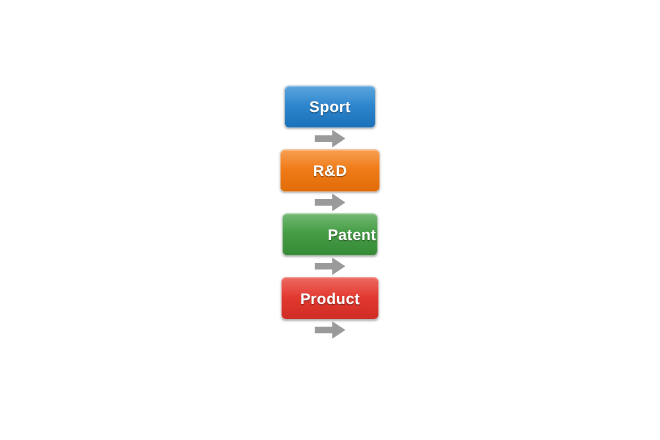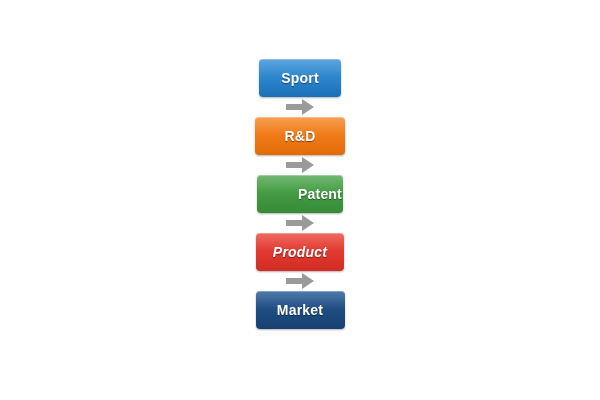--- a/index.html
+++ b/index.html
@@ -65,21 +65,21 @@
     font-weight: bold;
     letter-spacing: 0.2px;
     white-space: nowrap;
     text-shadow: 0 1px 1px rgba(0,0,0,0.45);
   }
 
   
   .node.n0 { background: linear-gradient(to bottom, #3a92d6 0%, #2e86ce 45%, #1a71b8 100%); }
   .node.n1 { background: linear-gradient(to bottom, #f58a2c 0%, #f07b18 45%, #e06c08 100%); }
   .node.n2 { background: linear-gradient(to bottom, #54a854 0%, #449d44 45%, #378a37 100%); padding-left: 40px; }
-  .node.n3 { background: linear-gradient(to bottom, #e94a40 0%, #e33a31 45%, #cf2c23 100%); font-style: italic; }
+  .node.n3 { background: linear-gradient(to bottom, #e94a40 0%, #e33a31 45%, #cf2c23 100%); }
   .node.n4 { background: linear-gradient(to bottom, #2a5d96 0%, #1f4e84 45%, #17406f 100%); }
 
   
   .node.n0 { width: 82px; }
   .node.n1 { width: 90px; }
   .node.n2 { width: 86px; }
   .node.n3 { width: 88px; }
   .node.n4 { width: 89px; }
 
   
@@ -134,18 +134,15 @@
     <div class="node n3">
       <span class="node-label">Product</span>
     </div>
 
     <div class="arrow">
       <svg width="28" height="16" viewBox="0 0 28 16" aria-hidden="true">
         <polygon points="0,5 16,5 16,0 28,8 16,16 16,11 0,11" fill="#9a9a9a"></polygon>
       </svg>
     </div>
 
-    <div class="node n4">
-      <span class="node-label">Market</span>
-    </div>
 
   </div>
 </div>
 
 </body></html>

